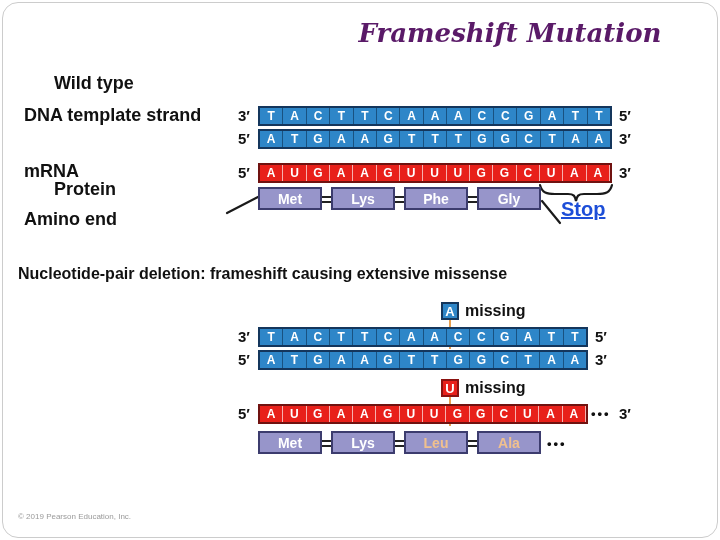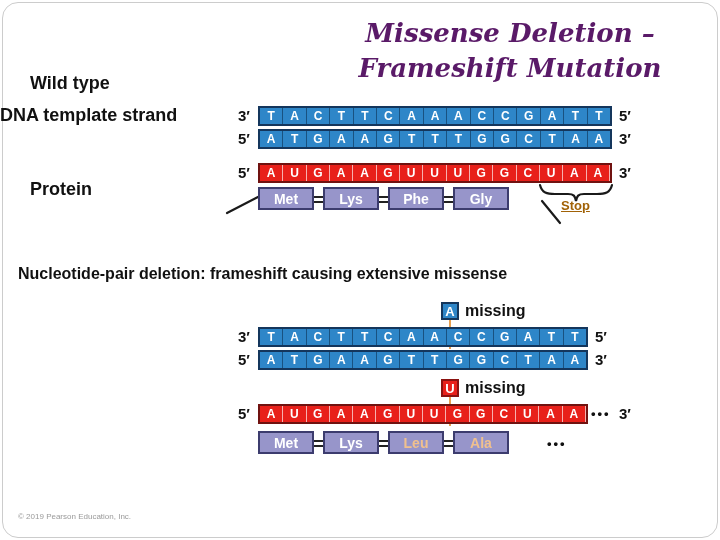--- a/index.html
+++ b/index.html
@@ -4,46 +4,46 @@
 <style>
   html,body{margin:0;padding:0;background:#fff;}
   #slide{position:relative;width:720px;height:540px;background:#fff;overflow:hidden;
          font-family:"Liberation Sans",sans-serif;}
   #frame{position:absolute;left:2px;top:2px;right:2px;bottom:2px;
          border:1px solid #cccccc;border-radius:16px;}
   .abs{position:absolute;white-space:nowrap;}
   #title{left:335px;top:16px;width:350px;text-align:center;
          font-family:"DejaVu Serif",serif;font-style:italic;font-weight:bold;
          font-size:26px;line-height:35px;color:var(--title-color,#5a1a68);}
-  .lbl{font-weight:bold;font-size:18px;color:#111;}
+  .lbl{font-weight:bold;font-size:18px;color:#111;margin-left:24px;}
   .rlbl{}
   .prime{font-weight:bold;font-size:15px;color:#111;width:24px;text-align:center;}
   .seq{display:flex;height:20px;box-sizing:border-box;border:2px solid #14365c;}
   .seq .cell{flex:1;display:flex;align-items:center;justify-content:center;
              color:#fff;font-weight:bold;font-size:12px;
              border-right:1px solid rgba(10,40,70,.55);}
   .seq .cell:last-child{border-right:none;}
   .seq.dna{background:var(--dna-fill,#2e86c8);}
   .seq.rna{background:var(--mrna-fill,#e8201a);border-color:#701210;}
   .seq.rna .cell{border-right:1px solid rgba(255,255,255,.65);}
   .prot{display:flex;gap:9px;height:23px;}
-  .pbox{position:relative;width:56px;box-sizing:border-box;
+  .pbox{position:relative;width:64px;box-sizing:border-box;
         background:var(--protein-fill,#9795ca);border:2px solid #3c3c6e;
         display:flex;align-items:center;justify-content:center;}
   .pbox+.pbox::before{content:"";position:absolute;left:-11px;top:7px;width:9px;height:3px;
         border-top:2px solid #222;border-bottom:2px solid #222;}
   .plabel{color:#fff;font-weight:bold;font-size:14px;}
   .pbox.changed .plabel{color:var(--changed-amino,#f0c08e);}
   .missbox{width:18px;height:18px;box-sizing:border-box;display:flex;align-items:center;
            justify-content:center;color:#fff;font-weight:bold;font-size:13px;}
   .missbox.blue{background:var(--dna-fill,#2e86c8);border:2px solid #14365c;}
   .missbox.red{background:var(--mrna-fill,#e8201a);border:2px solid #8b1210;}
   .misslbl{font-weight:bold;font-size:16px;color:#111;}
   .heading2{font-weight:bold;font-size:16px;color:#111;}
-  .endlbl{font-weight:bold;font-size:13px;color:#a16207;text-decoration:underline;}
+  .endlbl{font-weight:bold;font-size:20px;color:#1d4ed8;text-decoration:underline;}
   .dots{font-weight:bold;font-size:13px;letter-spacing:2px;color:#111;}
   #copyright{font-size:8px;color:#9a9a9a;}
   #overlay{position:absolute;left:0;top:0;pointer-events:none;}
   .kline{stroke:#1a1a1a;stroke-width:2.2;fill:none;stroke-linecap:round;}
   .oline{stroke:var(--deletion-line,#e8a050);stroke-width:2;fill:none;}
 </style>
 </head>
 <body>
 
 <div id="slide">
@@ -51,21 +51,20 @@
 
   <svg id="overlay" width="720" height="540">
     <path class="kline" d="M 227 213 L 258 197"></path>
     <path class="kline" d="M 542 201 L 560 223"></path>
     <path class="kline" d="M 540 185 C 542 193 547 194 555 194 L 568 194 C 574 194 575 196 576 201 C 577 196 578 194 584 194 L 597 194 C 605 194 610 193 612 185"></path>
     <path class="oline" d="M 450 320 L 450 349"></path>
     <path class="oline" d="M 450 397 L 450 426"></path>
   </svg>
 
   <div id="title" class="abs">
-    <div>Missense Deletion –</div>
     <div>Frameshift Mutation</div>
   </div>
 
   <div class="abs lbl" style="left:30px;top:73px;">Wild type</div>
 
   <div class="abs lbl rlbl" style="left:0;top:105px;width:230px;">DNA template strand</div>
 
   <div class="abs prime" style="left:232px;top:107px;">3′</div>
   <div class="abs seq dna" style="left:258px;top:106px;width:354px;">
       <span class="cell">T</span>
@@ -99,20 +98,21 @@
       <span class="cell">T</span>
       <span class="cell">G</span>
       <span class="cell">G</span>
       <span class="cell">C</span>
       <span class="cell">T</span>
       <span class="cell">A</span>
       <span class="cell">A</span>
     </div>
   <div class="abs prime" style="left:613px;top:130px;">3′</div>
 
+  <div class="abs lbl rlbl" style="left:0;top:161px;width:225px;">mRNA</div>
   <div class="abs prime" style="left:232px;top:164px;">5′</div>
   <div class="abs seq rna" style="left:258px;top:163px;width:354px;">
       <span class="cell">A</span>
       <span class="cell">U</span>
       <span class="cell">G</span>
       <span class="cell">A</span>
       <span class="cell">A</span>
       <span class="cell">G</span>
       <span class="cell">U</span>
       <span class="cell">U</span>
@@ -120,20 +120,21 @@
       <span class="cell">G</span>
       <span class="cell">G</span>
       <span class="cell">C</span>
       <span class="cell">U</span>
       <span class="cell">A</span>
       <span class="cell">A</span>
     </div>
   <div class="abs prime" style="left:613px;top:164px;">3′</div>
 
   <div class="abs lbl rlbl" style="left:0;top:179px;width:225px;padding-left:30px;">Protein</div>
+  <div class="abs lbl rlbl" style="left:0;top:209px;width:225px;">Amino end</div>
   <div class="abs prot" style="left:258px;top:187px;">
       <span class="pbox">
         <span class="plabel">Met</span>
       </span>
       <span class="pbox">
         <span class="plabel">Lys</span>
       </span>
       <span class="pbox">
         <span class="plabel">Phe</span>
       </span>

